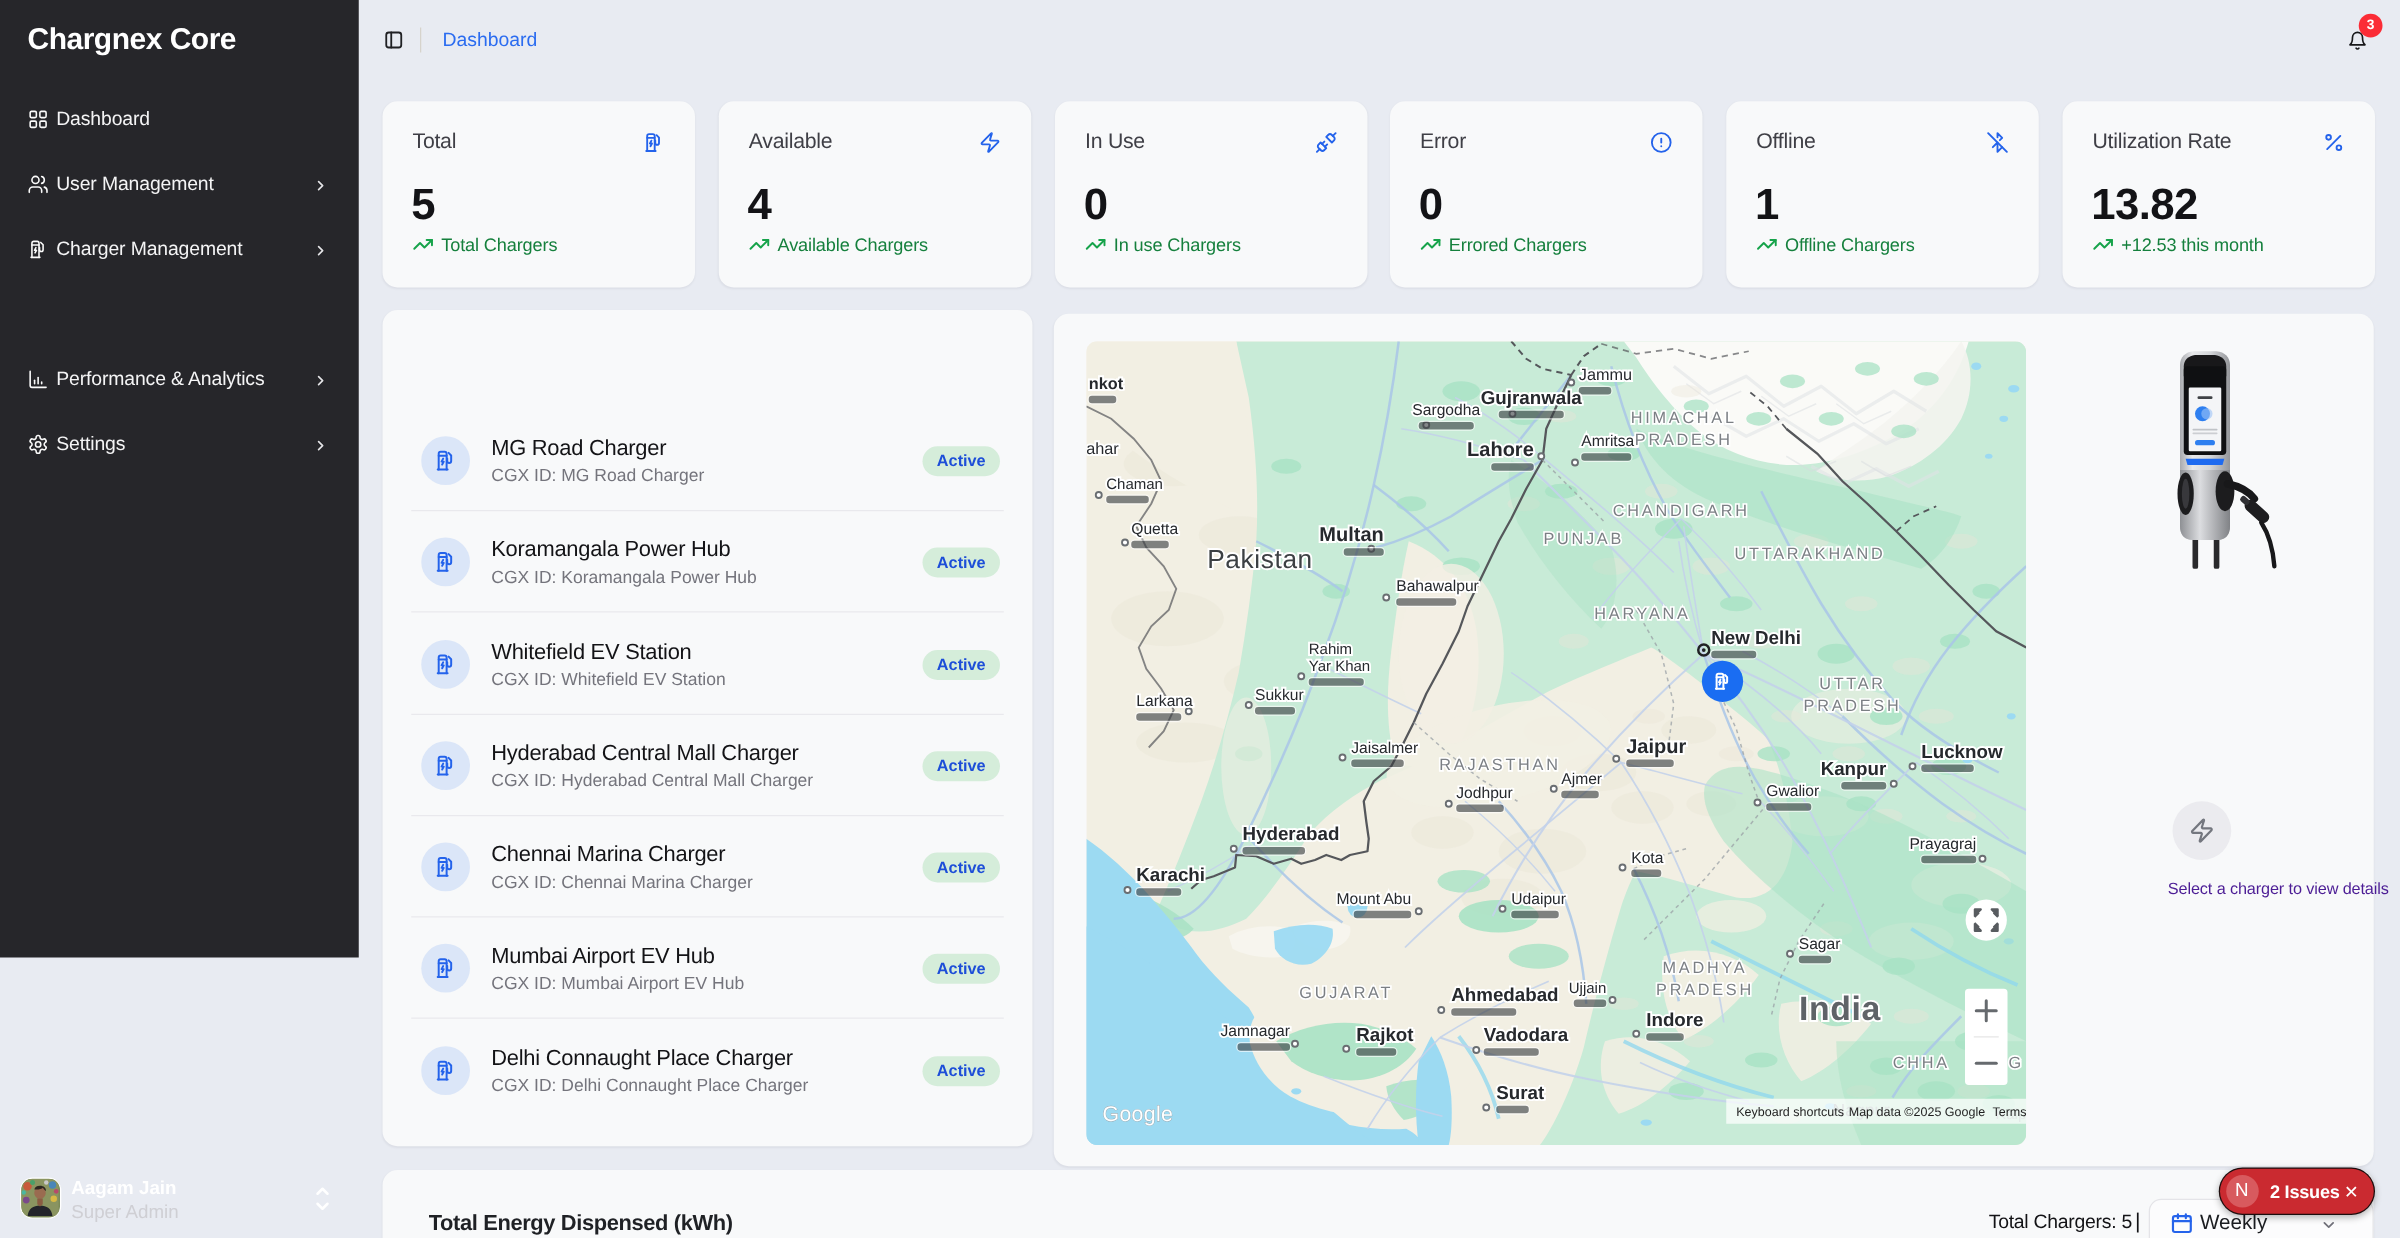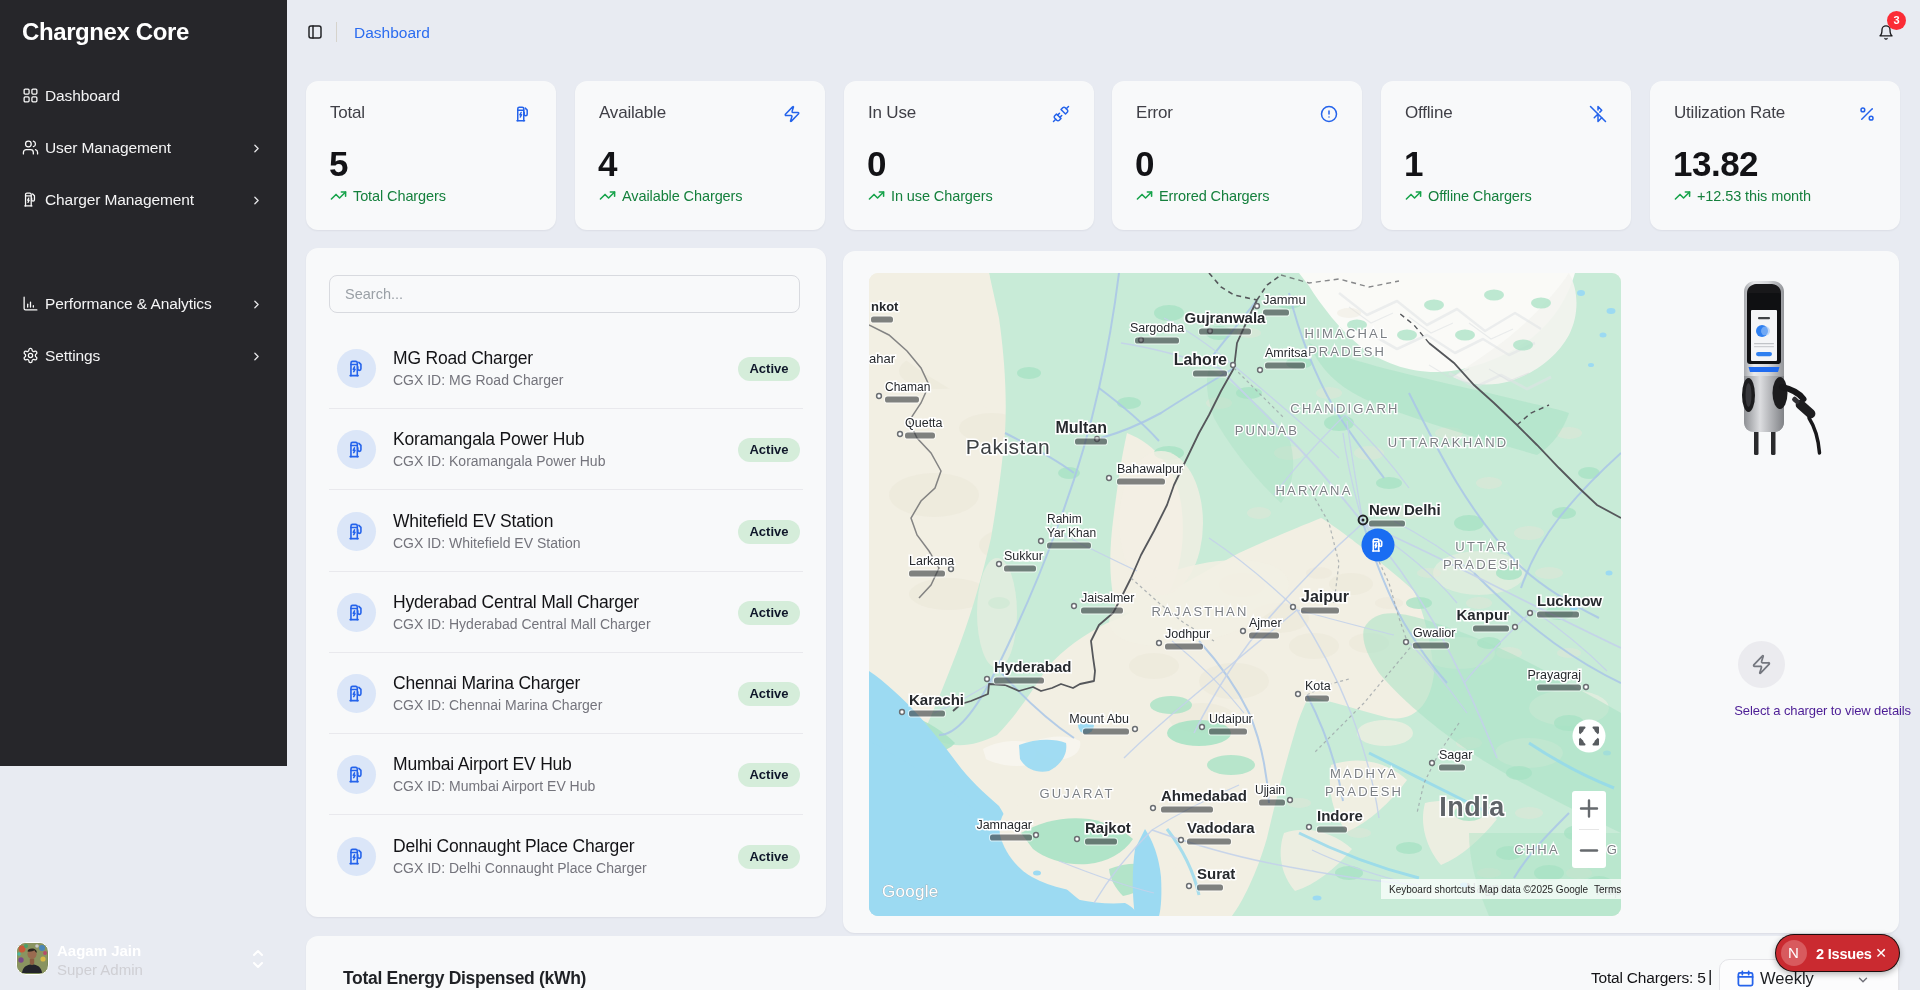--- a/index.html
+++ b/index.html
@@ -33,21 +33,21 @@
 .card .g span { font-size:14.5px; color:#15803d; letter-spacing:-0.1px; }
 
 #listpanel { position:absolute; left:306px; top:248px; width:520px; height:669px; background:#f8f9fa; border-radius:12px; box-shadow:0 1px 2px rgba(16,24,40,.06); }
 #search { position:absolute; left:23px; top:27px; width:471px; height:38px; border:1px solid #d8dadf; border-radius:8px; }
 #search span { position:absolute; left:15px; top:10px; font-size:14.5px; color:#9aa0a6; }
 .item { position:absolute; left:0; width:520px; height:81px; }
 .item .cir { position:absolute; left:31px; top:21px; width:39px; height:39px; border-radius:50%; background:#dbe6f8; }
 .item .cir svg { position:absolute; left:10px; top:10px; }
 .item .ti { position:absolute; left:87px; top:20px; font-size:17.5px; font-weight:400; color:#131316; letter-spacing:-0.2px; }
 .item .su { position:absolute; left:87px; top:44px; font-size:14px; color:#74747c; }
-.item .pill { position:absolute; right:26px; top:29px; width:62px; height:24px; background:#d5edda; border-radius:12px; color:#0f172a; font-size:13px; font-weight:600; text-align:center; line-height:24px; }
+.item .pill { position:absolute; right:26px; top:29px; width:62px; height:24px; background:#d5edda; border-radius:12px; color:#1d4ed8; font-size:13px; font-weight:600; text-align:center; line-height:24px; }
 .divi { position:absolute; left:23px; width:474px; height:1px; background:#e9e9ed; }
 
 #mappanel { position:absolute; left:843px; top:251px; width:1056px; height:682px; background:#f8f9fa; border-radius:12px; box-shadow:0 1px 2px rgba(16,24,40,.06); }
 #mapwrap { position:absolute; left:26px; top:22px; width:752px; height:643px; border-radius:9px; overflow:hidden; }
 #zapcir { position:absolute; left:895px; top:390px; width:47px; height:47px; border-radius:50%; background:#ebebef; }
 #zapcir svg { position:absolute; left:13px; top:13px; }
 #seltxt { position:absolute; left:768px; top:452px; width:300px; text-align:right; font-size:13px; color:#4c1d95; letter-spacing:-0.1px; }
 
 #energy { position:absolute; left:306px; top:936px; width:1593px; height:100px; background:#f8f9fa; border-radius:12px; box-shadow:0 1px 2px rgba(16,24,40,.06); }
 #energy .h { position:absolute; left:37px; top:32px; font-size:17.5px; font-weight:700; color:#1f2125; letter-spacing:-0.3px; }
@@ -237,23 +237,20 @@
       <circle cx="17.5" cy="17.5" r="2.5"></circle>
     </svg>
     <div class="n">13.82</div>
     <div class="g"><svg width="17" height="17" viewBox="0 0 24 24" fill="none" stroke="#16a34a" stroke-width="2.2" stroke-linecap="round" stroke-linejoin="round">
         <polyline points="22 7 13.5 15.5 8.5 10.5 2 17"></polyline>
         <polyline points="16 7 22 7 22 13"></polyline>
       </svg><span>+12.53 this month</span></div>
   </div>
 
 <div id="listpanel">
-  <div id="search">
-      <span>Search...</span>
-    </div>
   <div class="item" style="top:80px">
       <div class="cir">
         <svg width="19" height="19" viewBox="0 0 24 24" fill="none" stroke="#2463eb" stroke-width="2" stroke-linecap="round" stroke-linejoin="round">
           <path d="M4 21h10"></path>
           <path d="M5 21V5a2 2 0 0 1 2-2h4a2 2 0 0 1 2 2v16"></path>
           <path d="M5 7h8"></path>
           <path d="M9.5 10l-1.6 3h2.2l-1.6 3"></path>
           <path d="M15 4.2l2.6 2.6v5.6a2 2 0 0 1-4 0v-2.6"></path>
         </svg>
       </div>

